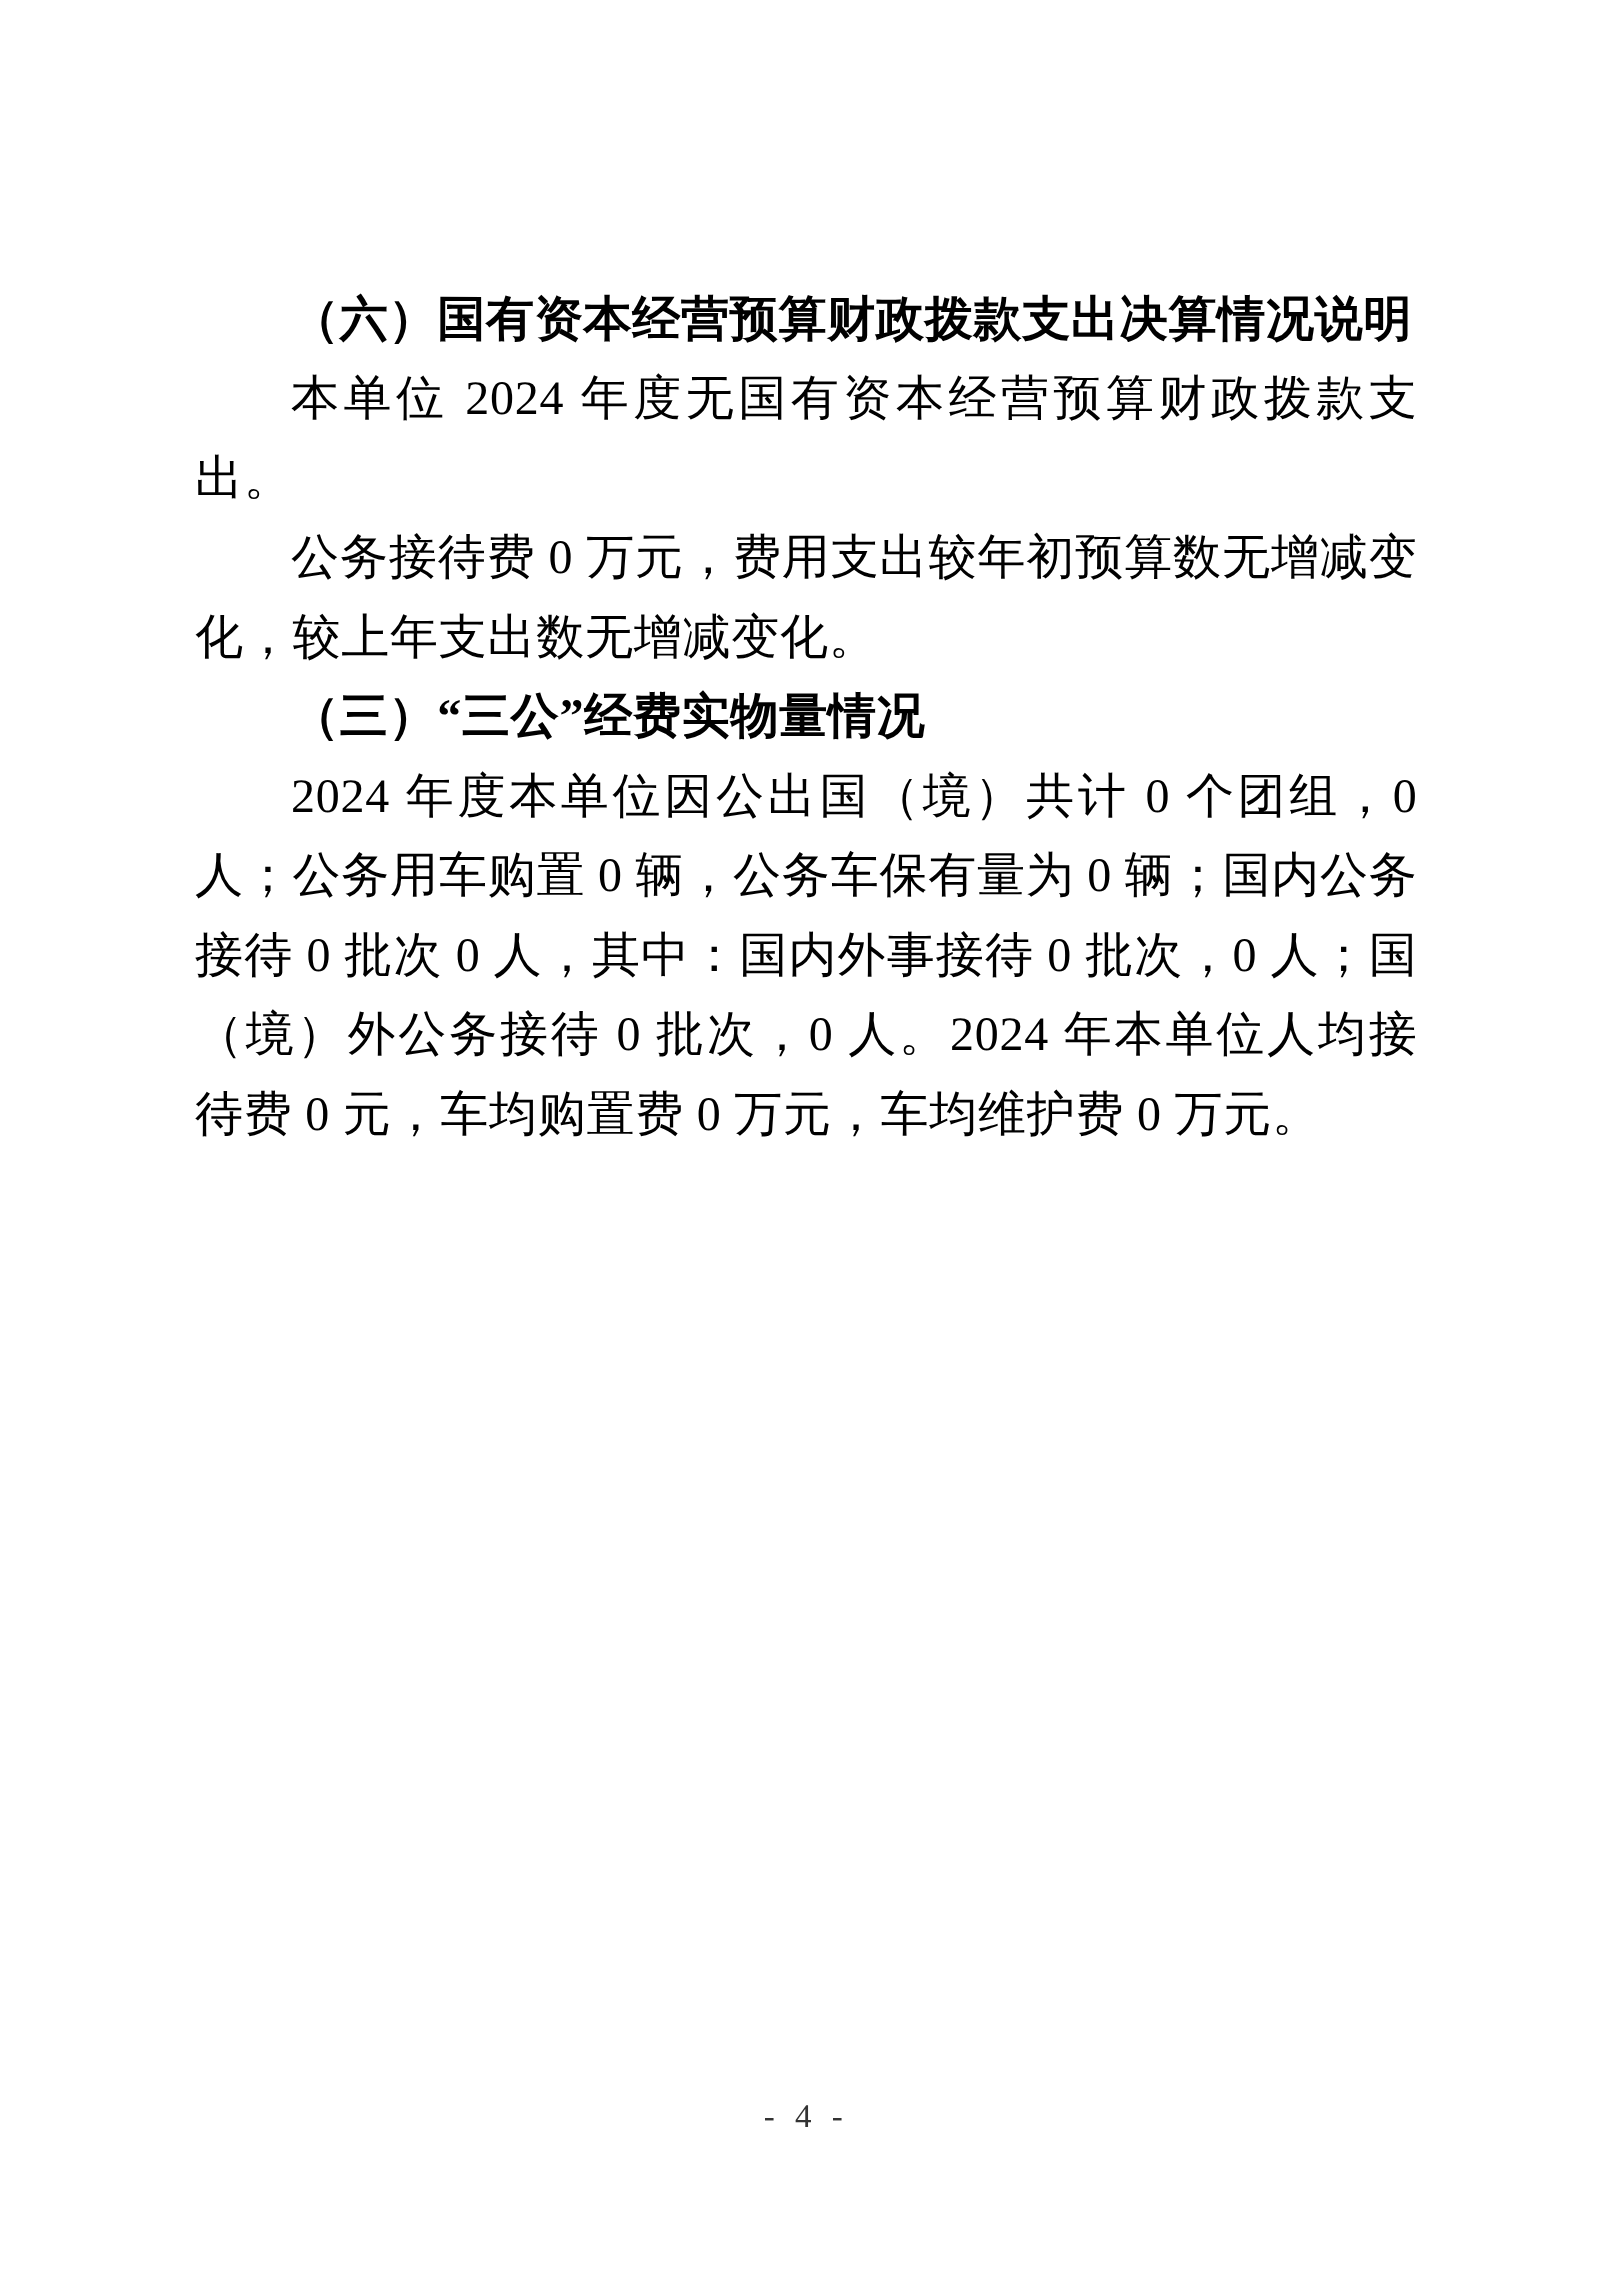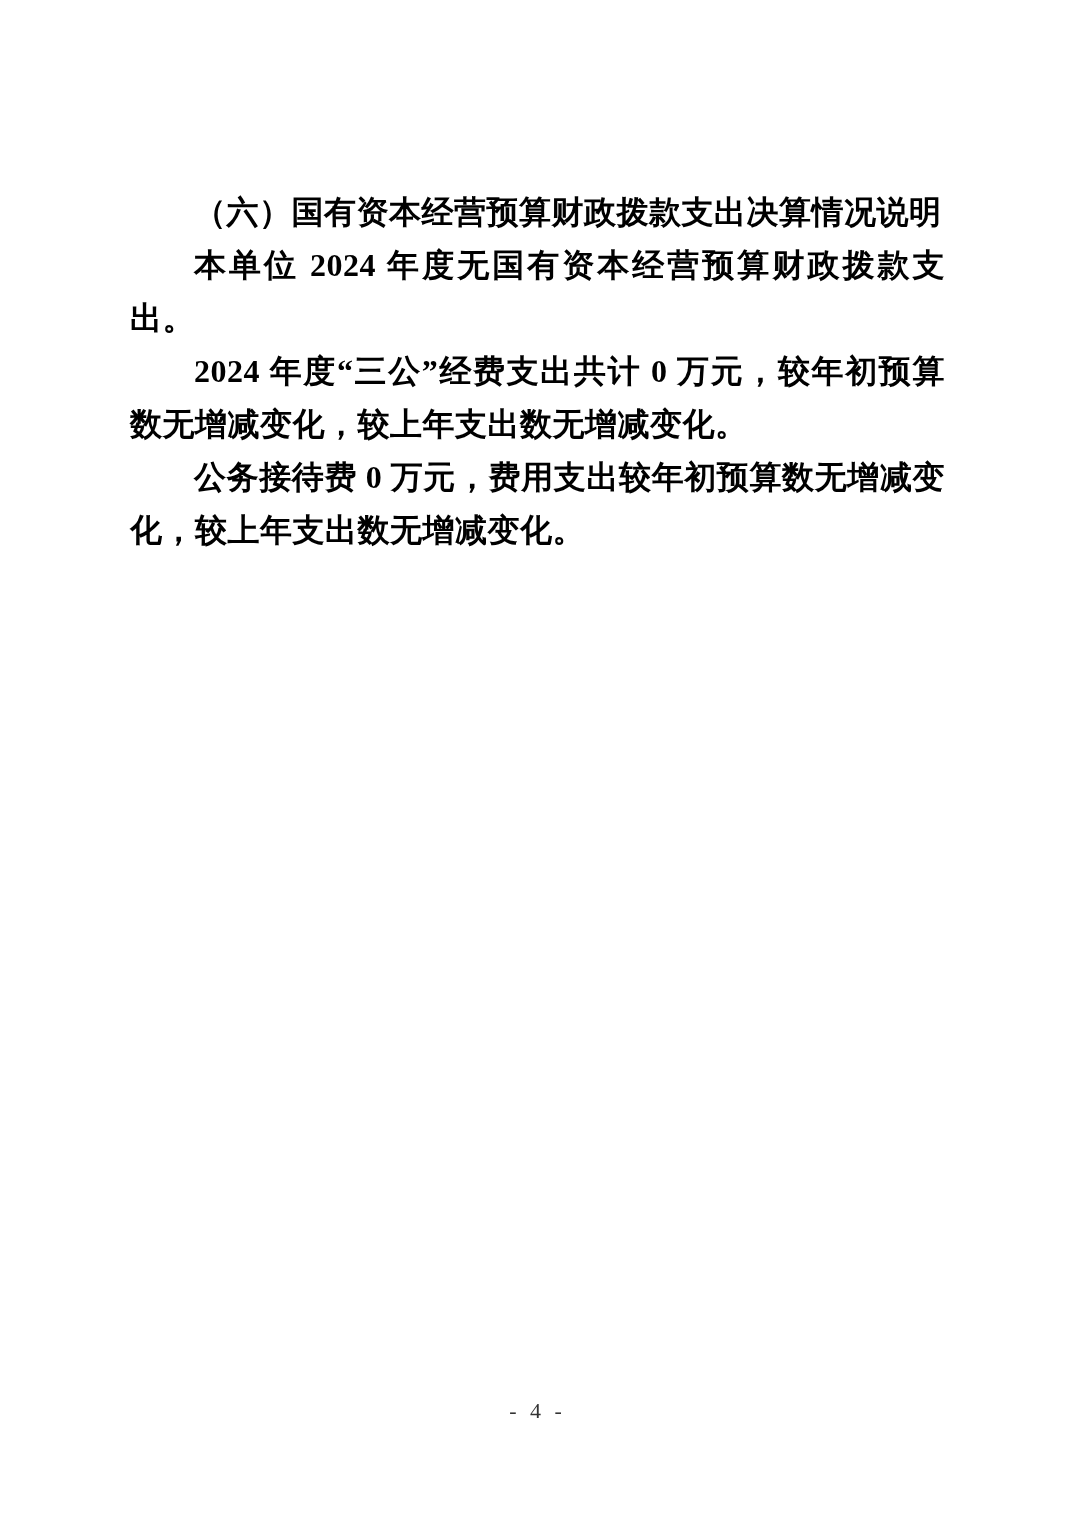--- a/index.html
+++ b/index.html
@@ -21,21 +21,21 @@
   }
   .content {
     width: 815px;
   }
   .para {
     margin: 0;
     font-size: 32px;
     line-height: 53px;
     text-indent: 2em;
     text-align: justify;
-    font-weight: bold;
+    font-weight: normal;
     letter-spacing: 0.5px;
     font-family: "Liberation Serif", "DejaVu Serif", serif;
   }
   .h-kai {
     margin: 0;
     font-size: 32px;
     line-height: 53px;
     text-indent: 2em;
     font-weight: bold;
     letter-spacing: 0.5px;
@@ -67,26 +67,27 @@
 
 <div class="page">
   <div class="content">
 
     <h3 class="h-kai">（六）国有资本经营预算财政拨款支出决算情况说明</h3>
 
     <p class="para">本单位 2024 年度无国有资本经营预算财政拨款支出。</p>
 
 
 
-    <p class="para">2024 年度“三公”经费支出共计 0 万元，较年初预算数无增减变化，较上年支出数无增减变化。</p>
 
 
 
 
 
     <p class="para">公务接待费 0 万元，费用支出较年初预算数无增减变化，较上年支出数无增减变化。</p>
 
+    <h3 class="h-kai">（三）“三公”经费实物量情况</h3>
 
+    <p class="para">2024 年度本单位因公出国（境）共计 0 个团组，0 人；公务用车购置 0 辆，公务车保有量为 0 辆；国内公务接待 0 批次 0 人，其中：国内外事接待 0 批次，0 人；国（境）外公务接待 0 批次，0 人。2024 年本单位人均接待费 0 元，车均购置费 0 万元，车均维护费 0 万元。</p>
 
   </div>
 
   <div class="footer">- 4 -</div>
 </div>
 
 </body></html>

